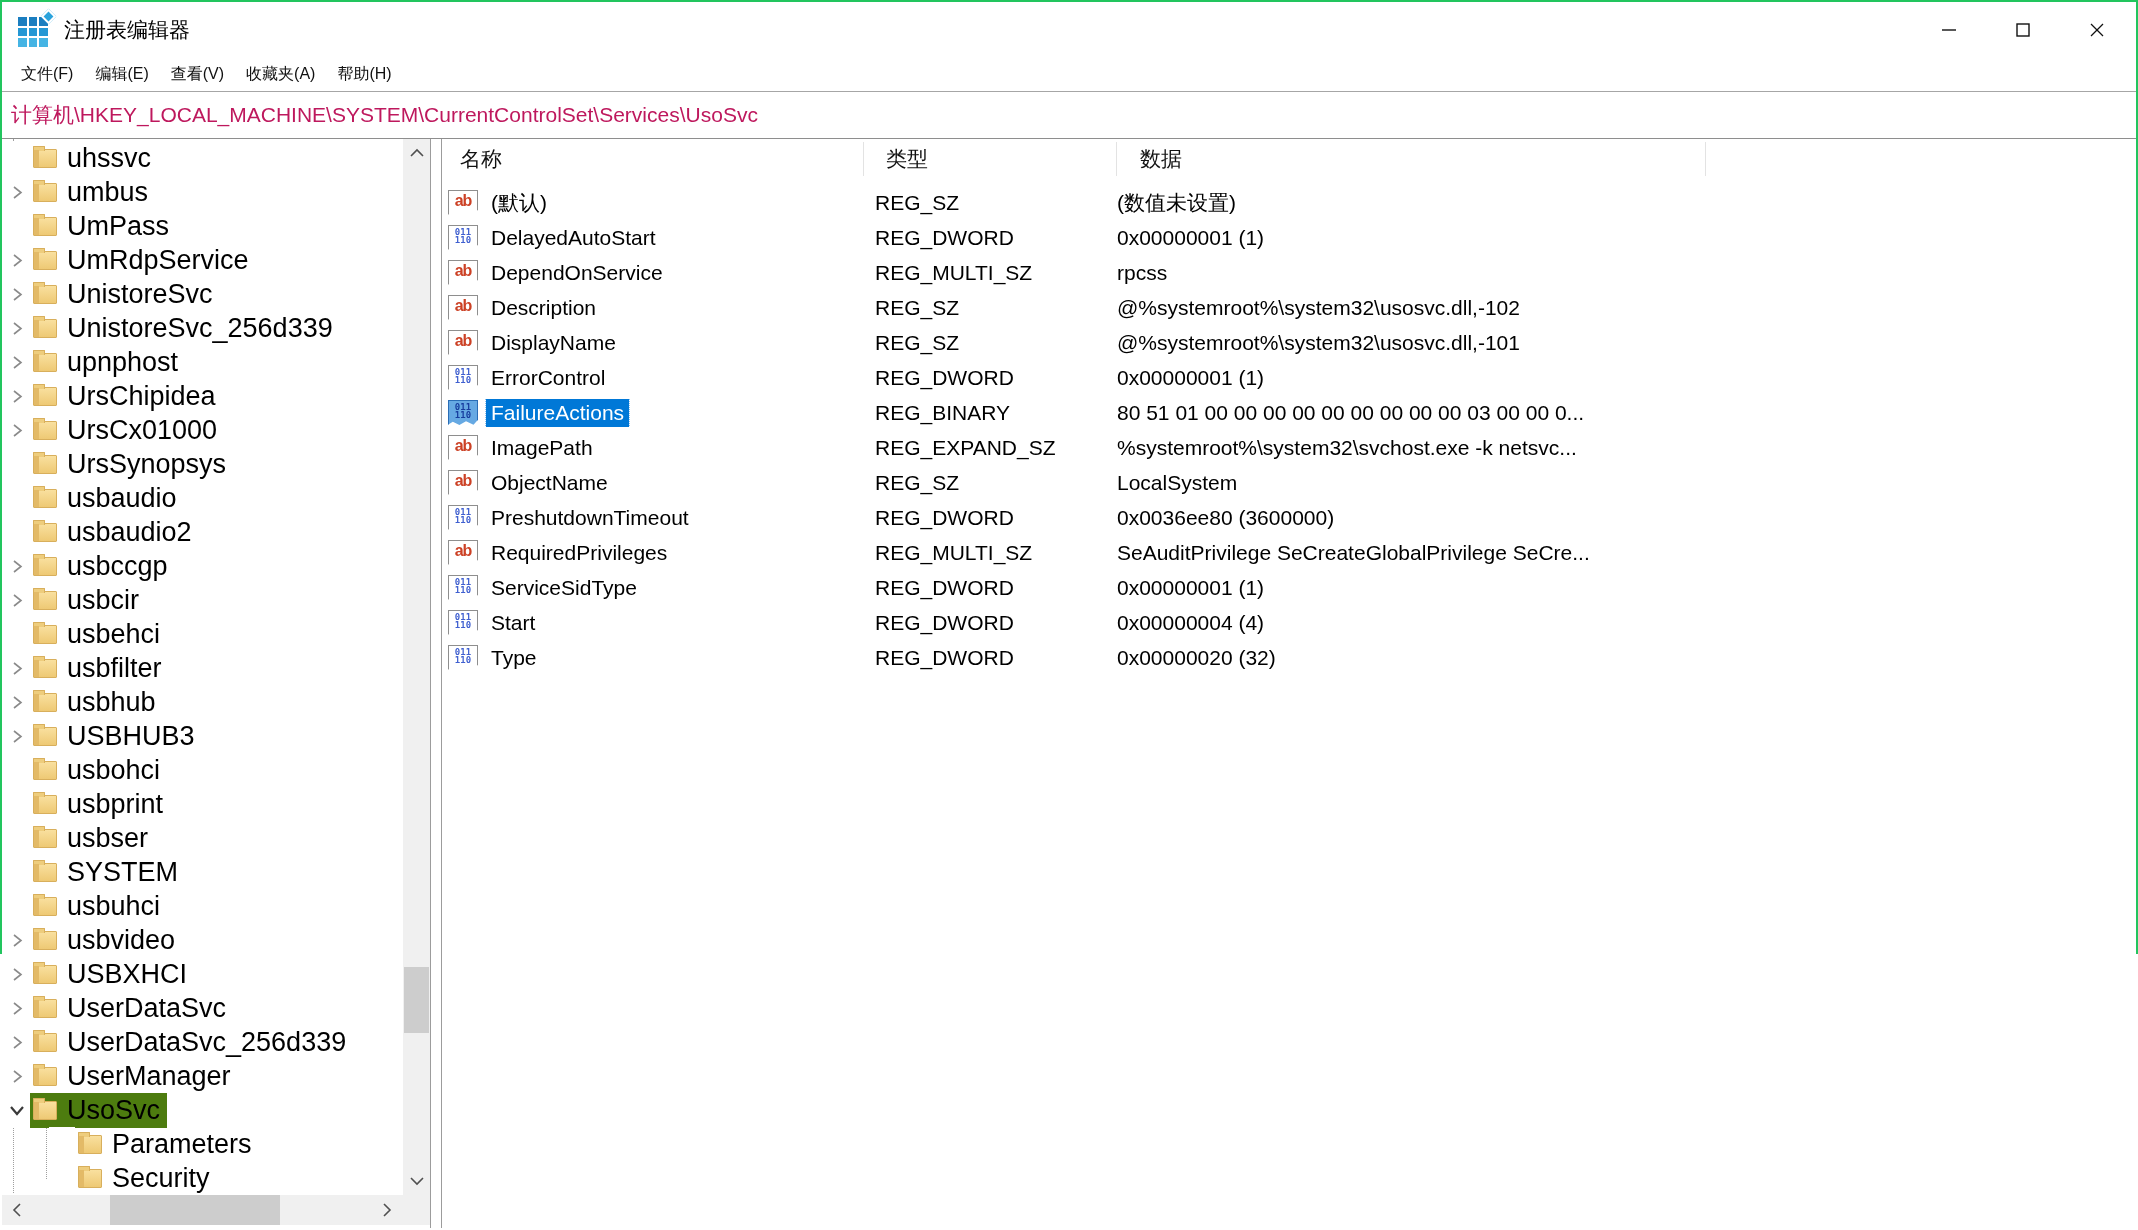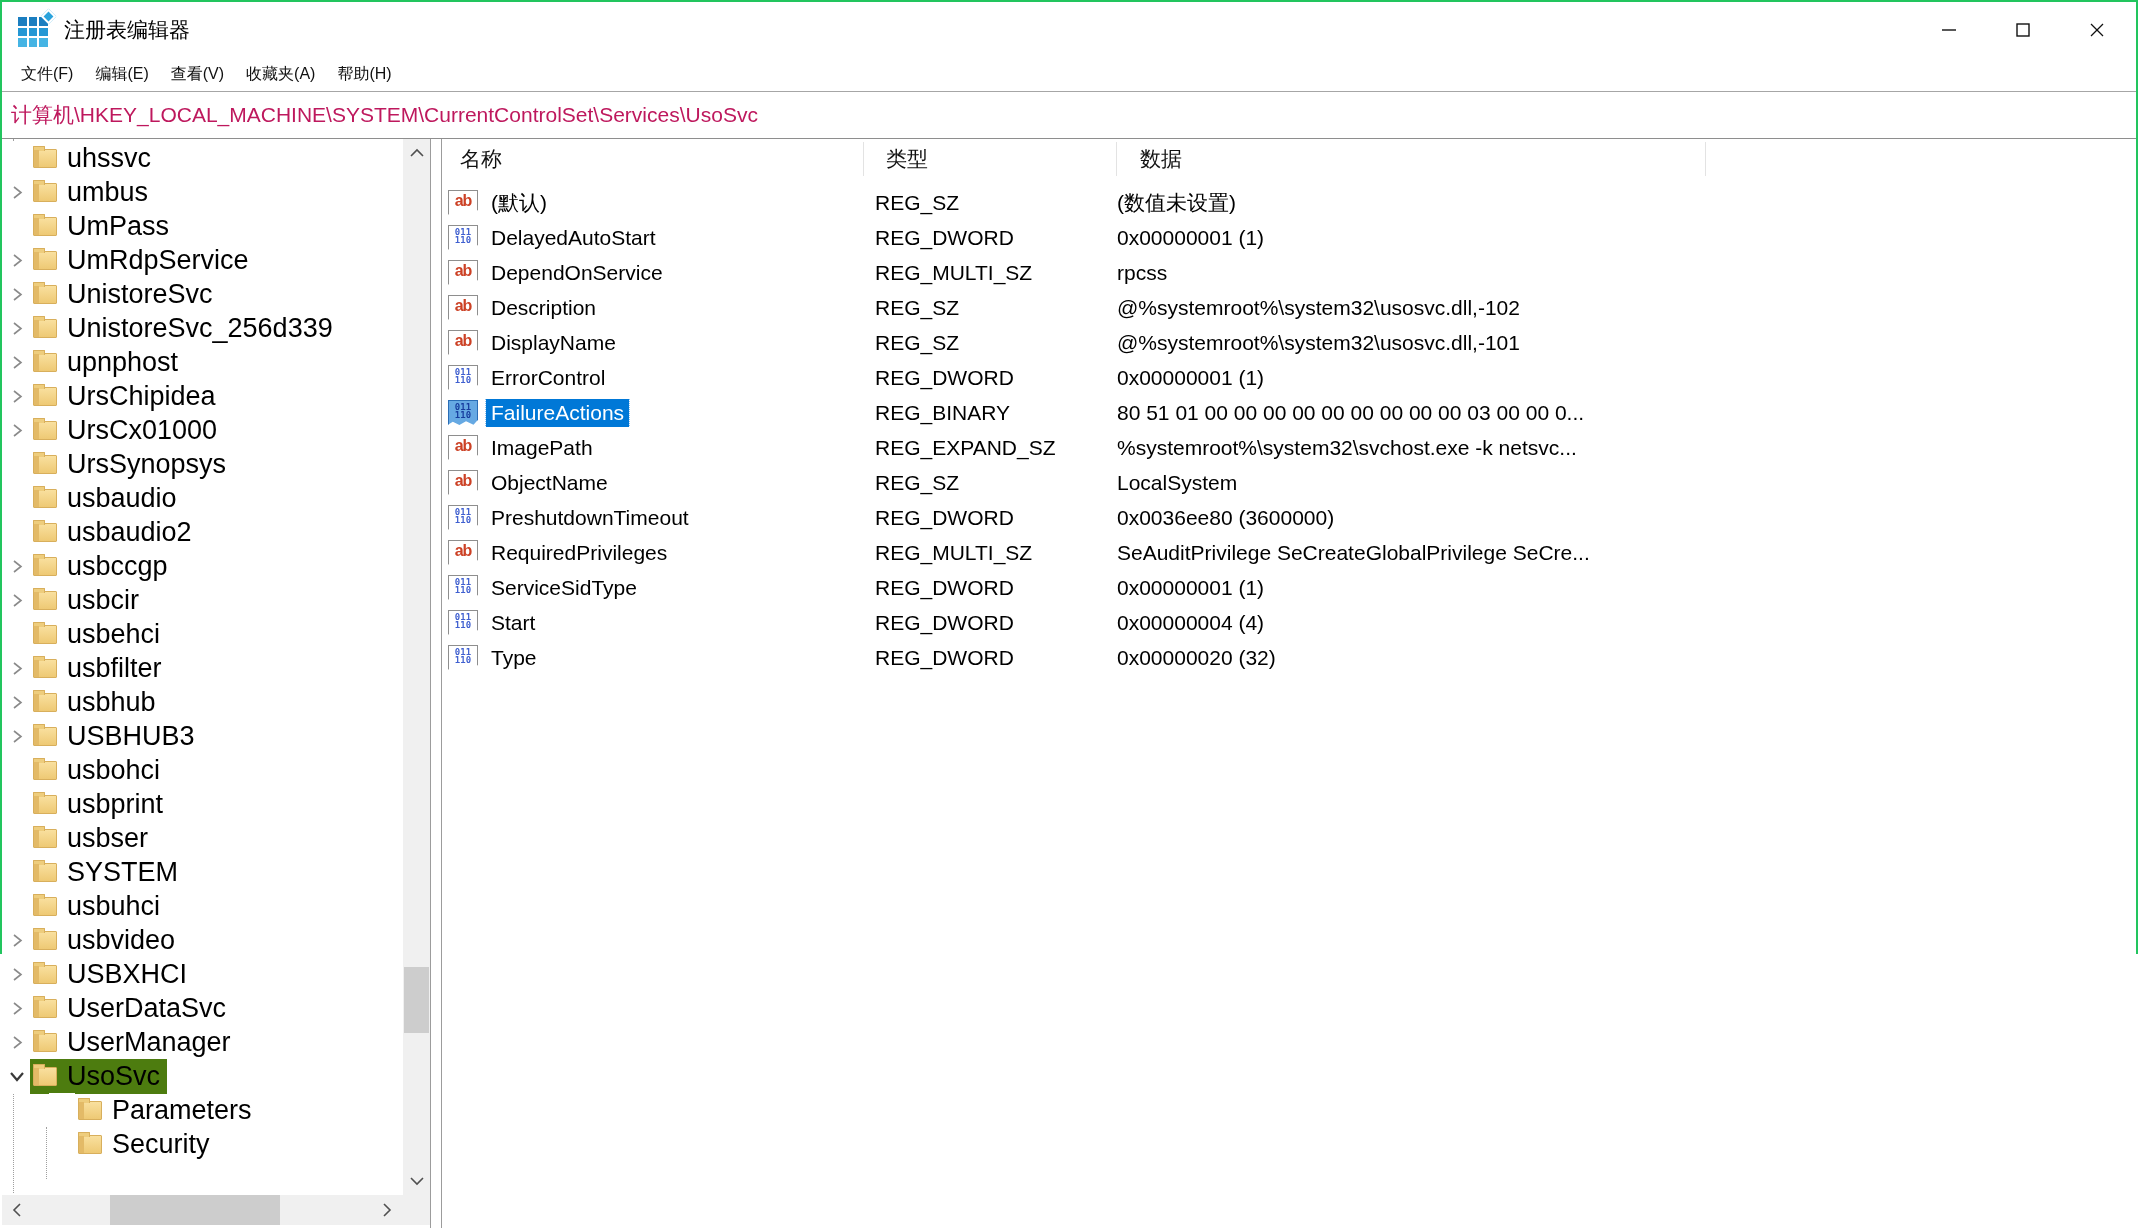--- a/index.html
+++ b/index.html
@@ -433,20 +433,32 @@
                 <svg width="15" height="15" viewBox="0 0 15 15">
                   <polyline points="4,2 11,7.5 4,13" fill="none" stroke="#8a8a8a" stroke-width="1.6"></polyline>
                 </svg>
               </span>
     <span class="selwrap">
       <span class="folder"></span>
       <span class="tlabel">UserDataSvc</span>
     </span>
   </div>
 
+  <div class="trow">
+
+    <span class="twisty">
+                <svg width="15" height="15" viewBox="0 0 15 15">
+                  <polyline points="4,2 11,7.5 4,13" fill="none" stroke="#8a8a8a" stroke-width="1.6"></polyline>
+                </svg>
+              </span>
+    <span class="selwrap">
+      <span class="folder"></span>
+      <span class="tlabel">UserDataSvc_256d339</span>
+    </span>
+  </div>
 
   <div class="trow">
 
     <span class="twisty">
                 <svg width="15" height="15" viewBox="0 0 15 15">
                   <polyline points="4,2 11,7.5 4,13" fill="none" stroke="#8a8a8a" stroke-width="1.6"></polyline>
                 </svg>
               </span>
     <span class="selwrap">
       <span class="folder"></span>

